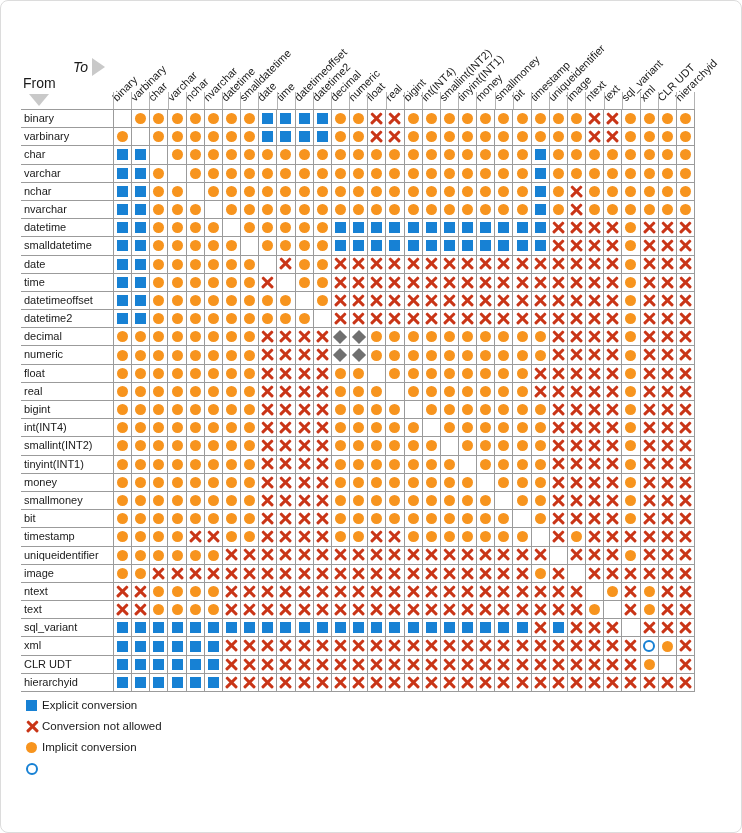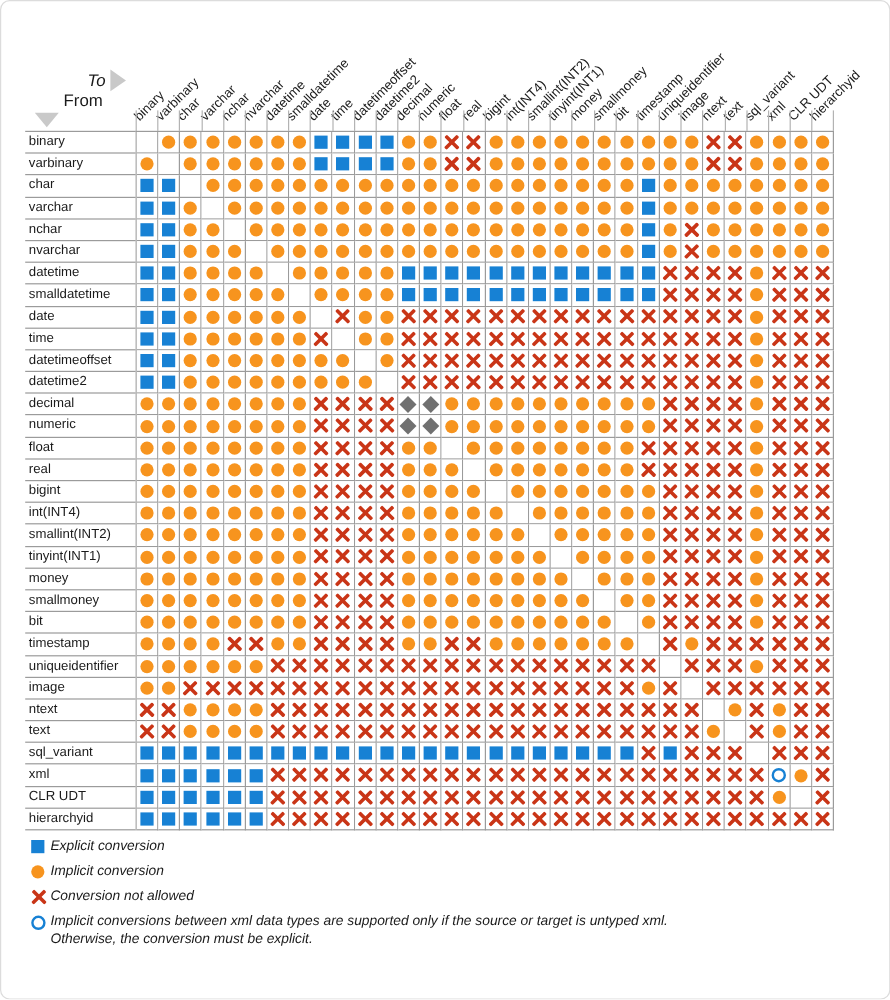--- a/index.html
+++ b/index.html
@@ -3,21 +3,21 @@
 <meta charset="utf-8">
 <style>
   html,body{margin:0;padding:0;background:#fff;}
   body{font-family:"Liberation Sans",sans-serif;color:#1a1a1a;}
   .page{position:relative;width:740px;height:831px;border:1px solid #dcdcdc;border-radius:8px;background:#fff;overflow:hidden;}
 
   
   .to-label{position:absolute;left:72px;top:58px;font-size:14px;font-style:italic;}
   .to-arrow{position:absolute;left:91px;top:57px;width:0;height:0;
     border-top:9px solid transparent;border-bottom:9px solid transparent;border-left:13px solid #c9c9c9;}
-  .from-label{position:absolute;left:22px;top:74px;font-size:14px;margin-left:30px;}
+  .from-label{position:absolute;left:22px;top:74px;font-size:14px;}
   .from-arrow{position:absolute;left:28px;top:93px;width:0;height:0;
     border-left:10px solid transparent;border-right:10px solid transparent;border-top:12px solid #c9c9c9;}
 
   
   .col-header{position:absolute;height:14px;line-height:14px;font-size:11px;white-space:nowrap;
     transform-origin:0 100%;transform:rotate(-45deg);}
   .tick{position:absolute;width:1px;height:17px;background:#b3b3b3;}
 
   
   .row-labels{position:absolute;left:20px;top:108px;width:92px;border-top:1px solid #9b9b9b;}
@@ -38,21 +38,21 @@
   .sym-X{position:relative;width:13px;height:13px;}
   .sym-X::before,.sym-X::after{content:"";position:absolute;left:-1px;top:50%;width:15px;height:3.4px;
     margin-top:-1.7px;background:var(--c-notallowed);border-radius:1px;}
   .sym-X::before{transform:rotate(45deg);}
   .sym-X::after{transform:rotate(-45deg);}
   .sym-D{width:10px;height:10px;background:var(--c-diamond);transform:rotate(45deg);}
   .sym-U{box-sizing:border-box;width:12px;height:12px;border:2px solid var(--c-explicit);border-radius:50%;background:transparent;}
 
   
   .legend{position:absolute;left:25px;top:697px;width:700px;}
-  .legend-item{display:flex;align-items:flex-start;margin-bottom:6px;min-height:15px;font-style:italic;}
+  .legend-item{display:flex;align-items:center;margin-bottom:6px;min-height:15px;}
   .legend-icon{width:16px;flex:0 0 16px;display:flex;align-items:center;justify-content:flex-start;height:15px;}
   .legend-text{font-size:11.5px;line-height:15px;white-space:pre-line;}
 </style>
 </head>
 <body>
 
 <div class="page">
   <span class="to-label">To</span>
   <span class="to-arrow"></span>
   <span class="from-label">From</span>
@@ -3182,31 +3182,29 @@
 
   <div class="legend" id="legend">
       <div class="legend-item">
         <span class="legend-icon">
           <span class="sym sym-E"></span>
         </span>
         <span class="legend-text">Explicit conversion</span>
       </div>
       <div class="legend-item">
         <span class="legend-icon">
+          <span class="sym sym-X"></span>
+        </span>
+        <span class="legend-text">Conversion not allowed</span>
+      </div>
+      <div class="legend-item">
+        <span class="legend-icon">
           <span class="sym sym-I"></span>
         </span>
         <span class="legend-text">Implicit conversion</span>
-      </div>
-      <div class="legend-item">
-        <span class="legend-icon">
-          <span class="sym sym-X"></span>
-        </span>
-        <span class="legend-text">Conversion not allowed</span>
       </div>
       <div class="legend-item">
         <span class="legend-icon">
           <span class="sym sym-U"></span>
         </span>
-        <span class="legend-text">Implicit conversions between xml data types are supported only if the source or target is untyped xml.
-Otherwise, the conversion must be explicit.</span>
       </div>
     </div>
 </div>
 
 </body></html>

